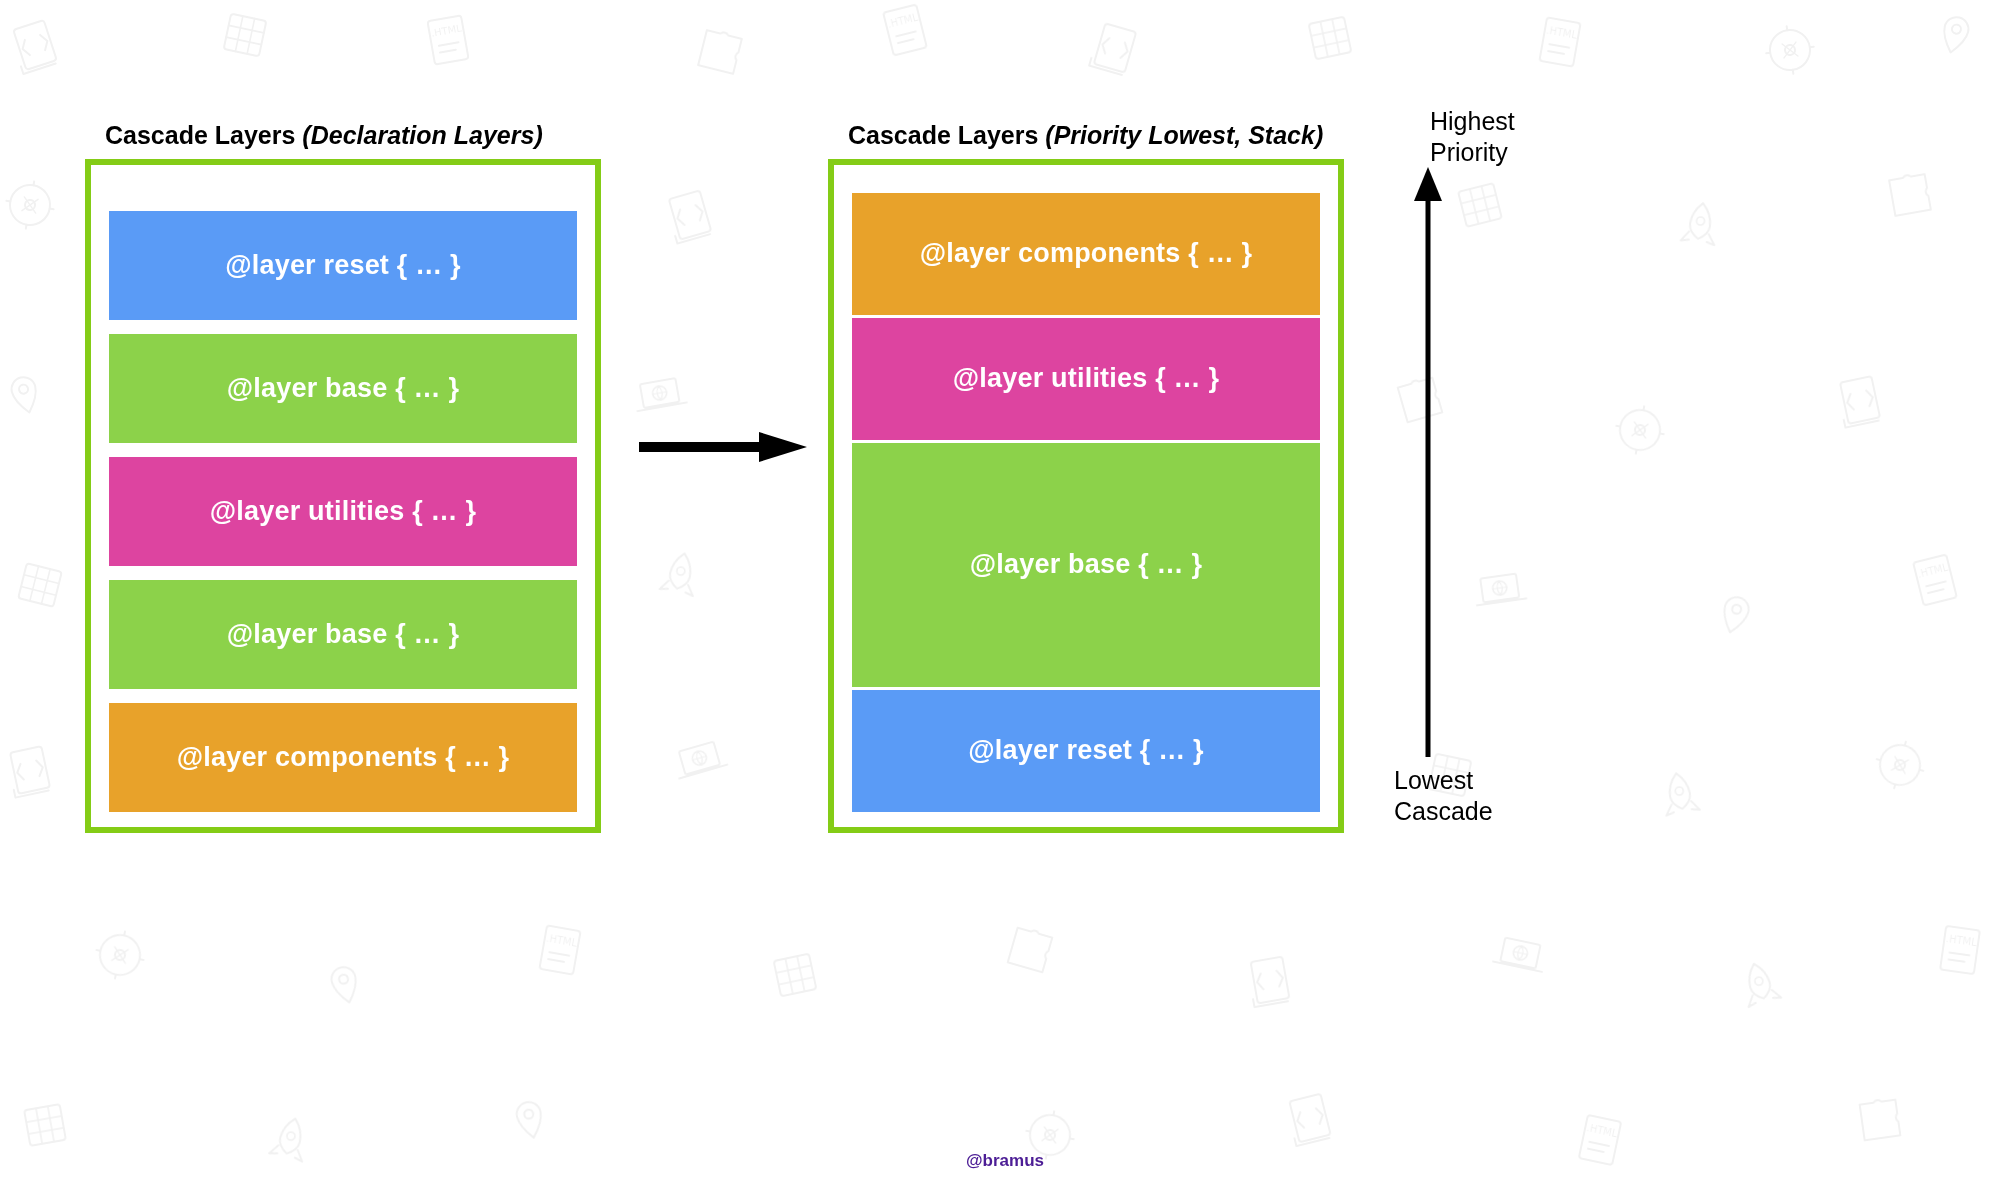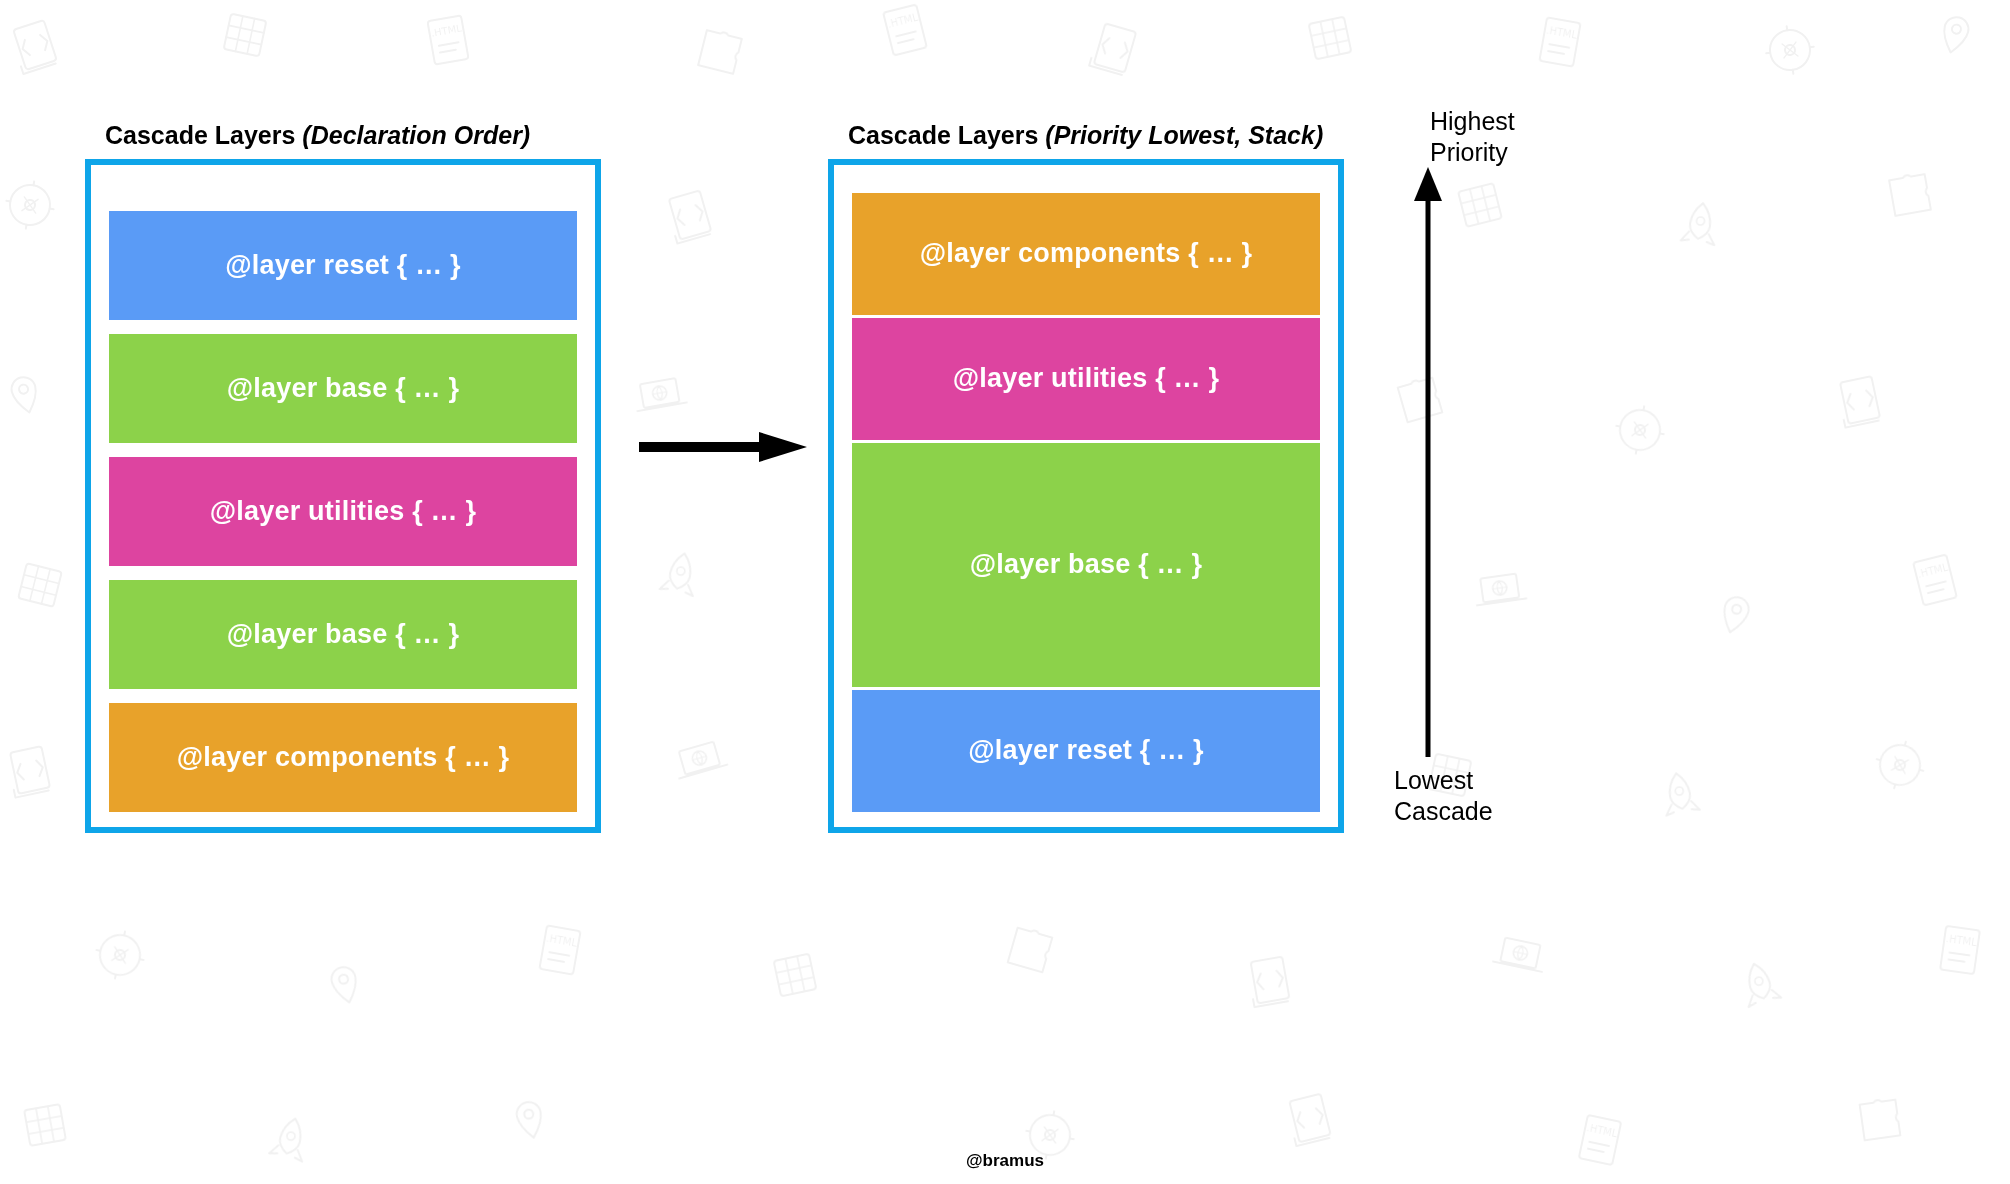--- a/index.html
+++ b/index.html
@@ -48,21 +48,21 @@
     margin-bottom: 9px;
     text-align: center;
   }
   .panel-title .em {
     font-style: italic;
   }
   #panel-left .panel-title  { text-align: left;  padding-left: 20px; }
   #panel-right .panel-title { text-align: left;  padding-left: 20px; }
 
   .panel-box {
-    border: 6px solid #0ea5e9;
+    border: 6px solid #84cc16;
     background: #ffffff;
     box-sizing: border-box;
     padding: 0 18px;
     display: flex;
     flex-direction: column;
     justify-content: flex-end;
   }
   #panel-left  .panel-box { height: 674px; }
   #panel-right .panel-box { height: 674px; }
 
@@ -123,21 +123,21 @@
 
   
   #credit {
     position: absolute;
     left: 0;
     right: 0;
     top: 1151px;
     text-align: center;
     font-size: 17px;
     font-weight: bold;
-    color: #000000;
+    color: #4c1d95;
   }
 </style>
 </head>
 <body>
 
 <svg id="watermark" viewBox="0 0 2010 1184" preserveAspectRatio="none" aria-hidden="true">
   <defs>
     <g id="wm-doc">
       <rect x="-16" y="-21" width="32" height="42" rx="3" fill="none" stroke="#000" stroke-width="2"></rect>
       <path d="M-8 -8 L-13 0 L-8 8 M8 -8 L13 0 L8 8" fill="none" stroke="#000" stroke-width="2"></path>
@@ -238,21 +238,21 @@
     <use href="#wm-compass" x="1050" y="1135" transform="rotate(10 1050 1135)"></use>
     <use href="#wm-doc" x="1310" y="1118" transform="rotate(-14 1310 1118)"></use>
     <use href="#wm-html" x="1600" y="1140" transform="rotate(12 1600 1140)"></use>
     <use href="#wm-puzzle" x="1880" y="1120" transform="rotate(-8 1880 1120)"></use>
   </g>
 </svg>
 
 <div id="stage">
 
   <div id="panel-left" class="panel-group">
-    <div class="panel-title"><span>Cascade Layers </span><span class="em">(Declaration Order)</span></div>
+    <div class="panel-title"><span>Cascade Layers </span><span class="em">(Declaration Layers)</span></div>
     <div class="panel-box" id="left-stack">
         <div class="layer-bar" style="background: rgb(90, 155, 246);">
           <span>@layer reset { … }</span>
         </div>
         <div class="layer-bar" style="background: rgb(140, 210, 74);">
           <span>@layer base { … }</span>
         </div>
         <div class="layer-bar" style="background: rgb(221, 68, 160);">
           <span>@layer utilities { … }</span>
         </div>

